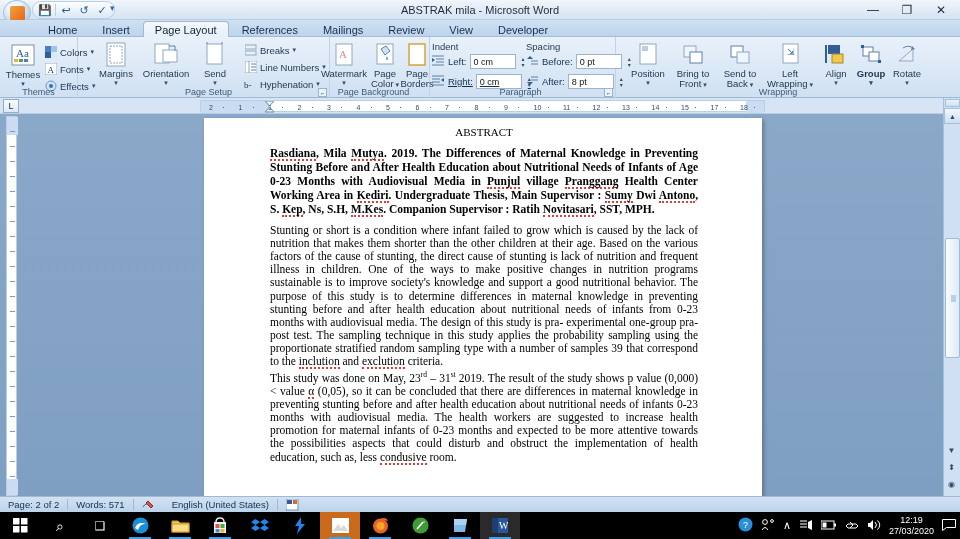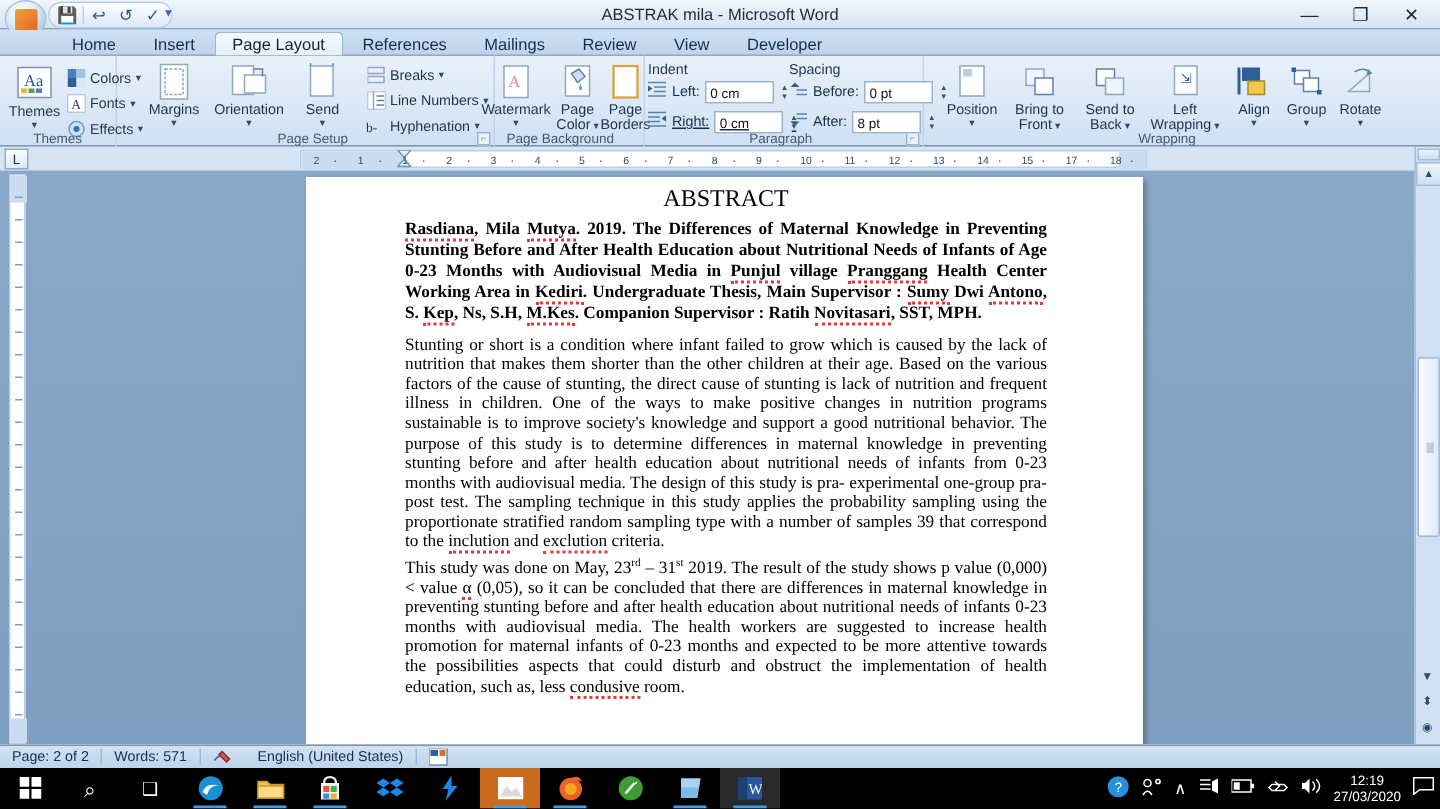--- a/index.html
+++ b/index.html
@@ -136,21 +136,21 @@
   }
   .page{
     position:absolute; left:204px; top:4px; width:558px; height:382px;
     background:#fff; box-shadow: 2px 2px 4px rgba(0,0,0,.28);
   }
   .doc-text{
     position:absolute; left:66px; top:8px; width:428px;
     font-family:"Liberation Serif", serif;
     font-size:11.5px; color:#000; text-align:justify; line-height:13.1px;
   }
-  .doc-title{text-align:center; margin-bottom:7px; font-size:16px;}
+  .doc-title{text-align:center; margin-bottom:7px; font-size:11px;}
   .bold-para{font-weight:bold; margin-bottom:8px; line-height:14px;}
   .para{margin-bottom:0px;}
   .kw{margin-top:11px;}
   .sp-red{ border-bottom:2px dotted #e03b3b; }
   sup{font-size:7.5px; vertical-align: super;}
 
   
   .vscroll{
     position:absolute; right:0; top:98px; width:17px; height:398px;
     background:#cfe0f2; border-left:1px solid #a7c0da;
@@ -512,21 +512,21 @@
         <div class="ico">
           <svg width="24" height="24">
               <rect x="4" y="2" width="12" height="9" fill="#2f5f96"></rect>
               <rect x="8" y="11" width="11" height="9" fill="#f0c84a" stroke="#a8862c"></rect>
               <line x1="2" y1="2" x2="2" y2="20" stroke="#2f5f96" stroke-width="2"></line>
             </svg>
         </div>
         <div class="lbl">Align</div>
         <div class="caret">▾</div>
       </div>
-      <div class="bigbtn" style="left:234px; top:4px; width:34px;">
+      <div class="bigbtn" style="left:234px; top:4px; width:34px;font-weight:bold;">
         <div class="ico">
           <svg width="24" height="24">
               <rect x="4" y="4" width="10" height="9" fill="#fff" stroke="#5d82a8"></rect>
               <rect x="10" y="9" width="10" height="9" fill="#fff" stroke="#5d82a8"></rect>
               <rect x="2" y="2" width="3" height="3" fill="#2f5f96"></rect>
               <rect x="19" y="17" width="3" height="3" fill="#2f5f96"></rect>
             </svg>
         </div>
         <div class="lbl">Group</div>
         <div class="caret">▾</div>

